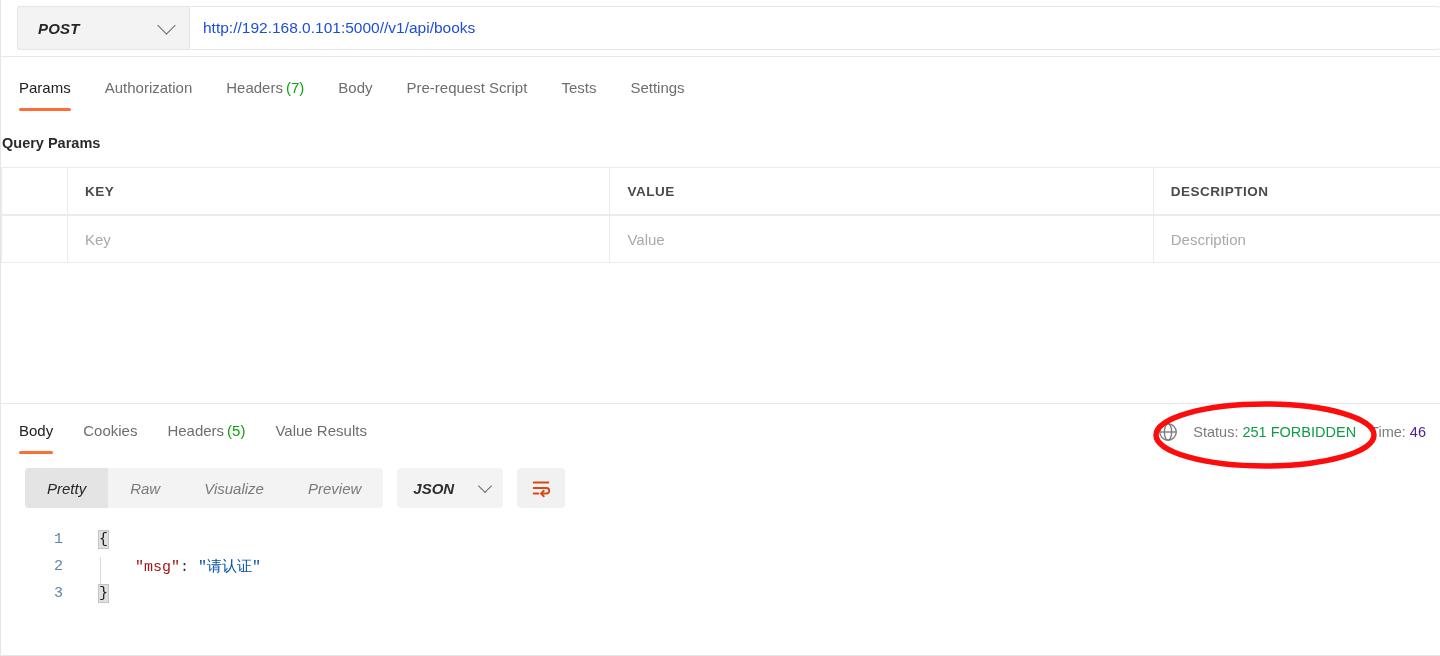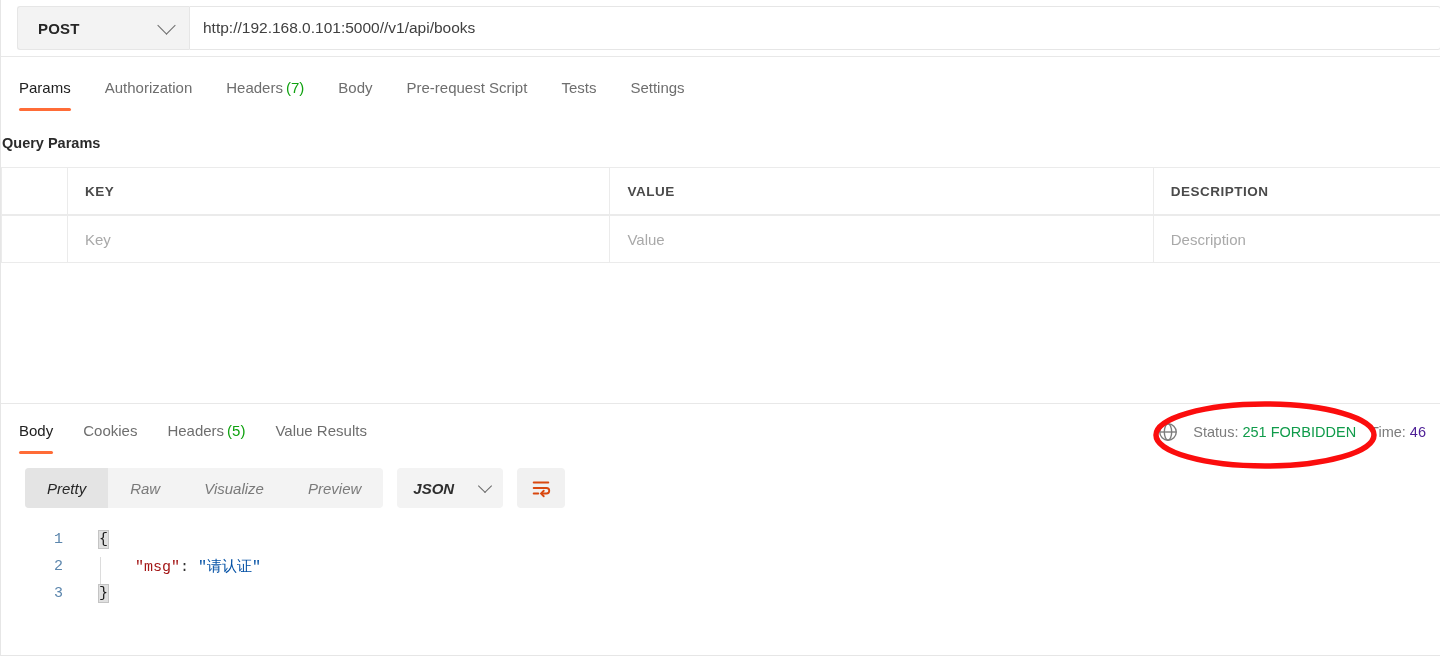--- a/index.html
+++ b/index.html
@@ -39,20 +39,21 @@
     height: 44px;
     background: #f3f3f3;
     border: 1px solid #e6e6e6;
     border-right: none;
     border-radius: 3px 0 0 3px;
     display: flex;
     align-items: center;
     justify-content: space-between;
     padding: 0 16px 0 20px;
     cursor: pointer;
+    font-style: italic;
   }
   .method-label {
     font-size: 15px;
     font-weight: bold;
     color: #262626;
     letter-spacing: 0.2px;
   }
   .chev {
     width: 13px; height: 13px;
     border-right: 1.6px solid #6b6b6b;
@@ -67,21 +68,21 @@
     border: 1px solid #e6e6e6;
     border-left: 1px solid #e6e6e6;
     border-radius: 0 3px 3px 0;
     display: flex;
     align-items: center;
     padding-left: 13px;
     margin-right: 0;
   }
   .url-text {
     font-size: 15.5px;
-    color: #404040;
+    color: #1d4ed8;
     white-space: nowrap;
   }
 
   
   .req-tabs {
     position: absolute;
     left: 0; top: 57px;
     width: 1440px; height: 62px;
     display: flex;
     align-items: flex-start;

